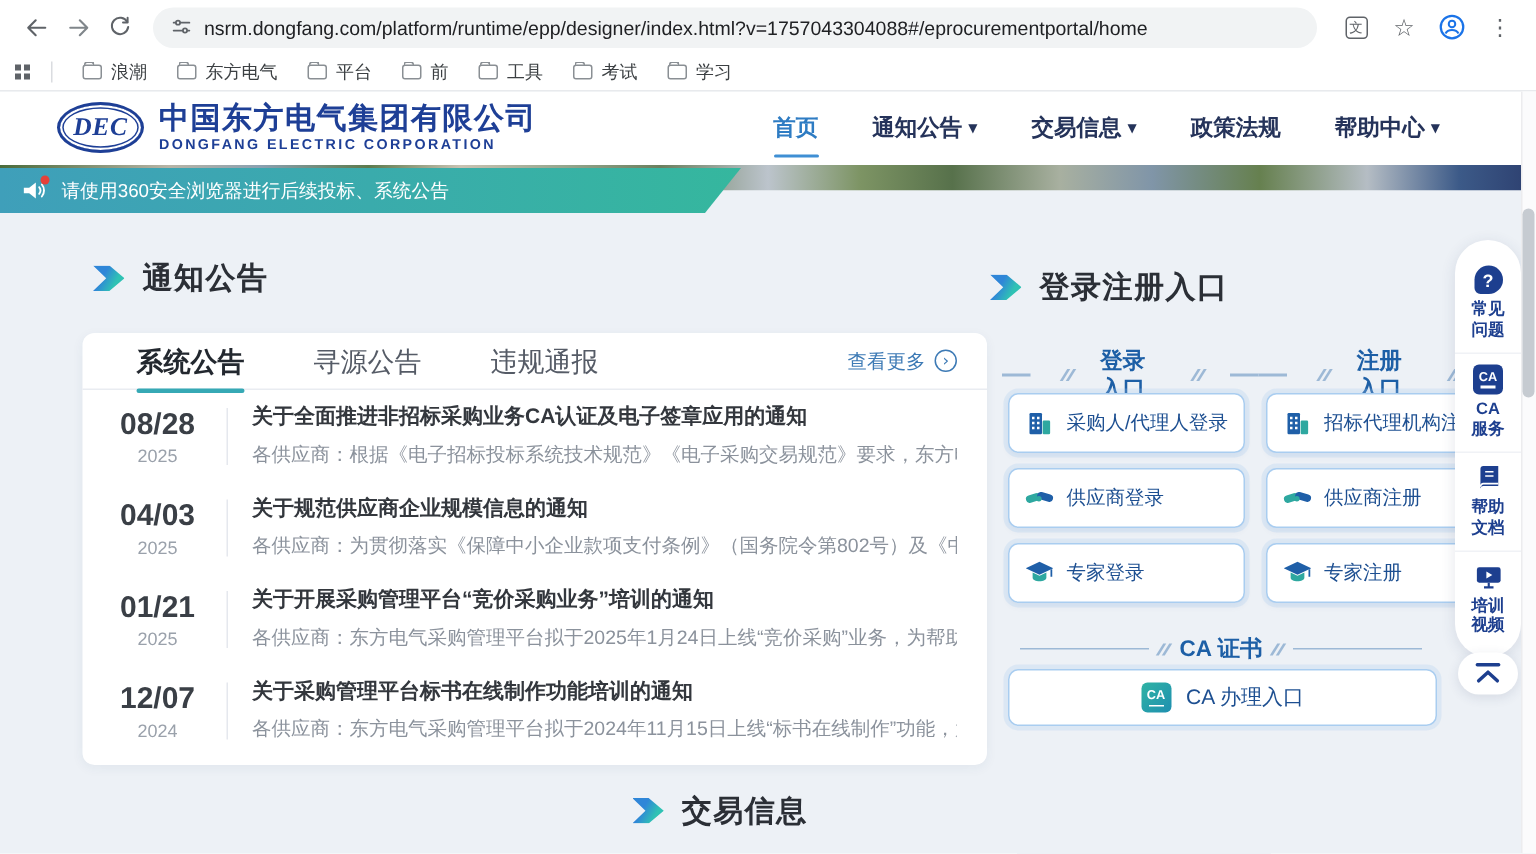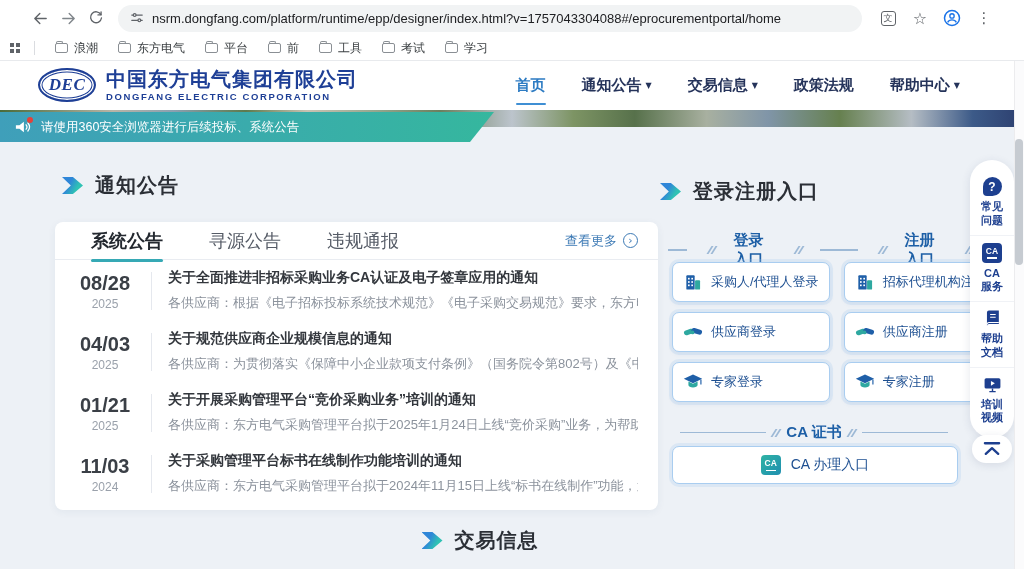--- a/index.html
+++ b/index.html
@@ -1,21 +1,21 @@
 <!DOCTYPE html>
 <html><head>
 <meta charset="utf-8">
 <style>
   * { margin:0; padding:0; box-sizing:border-box; }
   html,body { width:1024px; height:569px; overflow:hidden; }
   body { font-family:"Liberation Sans","DejaVu Sans",sans-serif; background:#fff; }
   .viewport { position:relative; width:1024px; height:569px; overflow:hidden; background:#edf1f6; }
 
   
-  .toolbar { position:absolute; top:0; left:0; right:0; height:36px; background:#fff; display:flex; align-items:center; padding:0 26px; z-index:20; }
+  .toolbar { position:absolute; top:0; left:0; right:0; height:36px; background:#fff; display:flex; align-items:center; padding:0 10px; z-index:20; }
   .tb-btn { width:28px; height:28px; display:flex; align-items:center; justify-content:center; border-radius:50%; color:#5f6368; flex:0 0 auto; }
   .url-pill { flex:1; height:27px; margin:0 12px 0 8px; background:#f1f3f4; border-radius:14px; display:flex; align-items:center; padding:0 12px; gap:8px; min-width:0; }
   .url-text { font-size:13px; color:#202124; white-space:nowrap; overflow:hidden; }
   .tb-right { display:flex; align-items:center; gap:4px; }
   .glyph { font-family:"DejaVu Sans",sans-serif; }
   .star { font-size:16px; }
   .kebab { font-size:15px; letter-spacing:0; }
   .translate-box { width:15px; height:15px; border:1.6px solid #5f6368; border-radius:3px; display:flex; align-items:center; justify-content:center; font-size:9px; color:#5f6368; }
 
   
@@ -293,21 +293,21 @@
             <div class="y">2025</div>
         </div>
         <div class="n-sep"></div>
         <div class="n-body">
           <div class="n-title">关于开展采购管理平台“竞价采购业务”培训的通知</div>
           <div class="n-sum">各供应商：东方电气采购管理平台拟于2025年1月24日上线“竞价采购”业务，为帮助各供…</div>
         </div>
       </div>
       <div class="n-item">
         <div class="n-date">
-          <div class="d">11/03</div>
+          <div class="d">12/07</div>
             <div class="y">2024</div>
         </div>
         <div class="n-sep"></div>
         <div class="n-body">
           <div class="n-title">关于采购管理平台标书在线制作功能培训的通知</div>
           <div class="n-sum">各供应商：东方电气采购管理平台拟于2024年11月15日上线“标书在线制作”功能，为帮…</div>
         </div>
       </div>
     </div>
 

